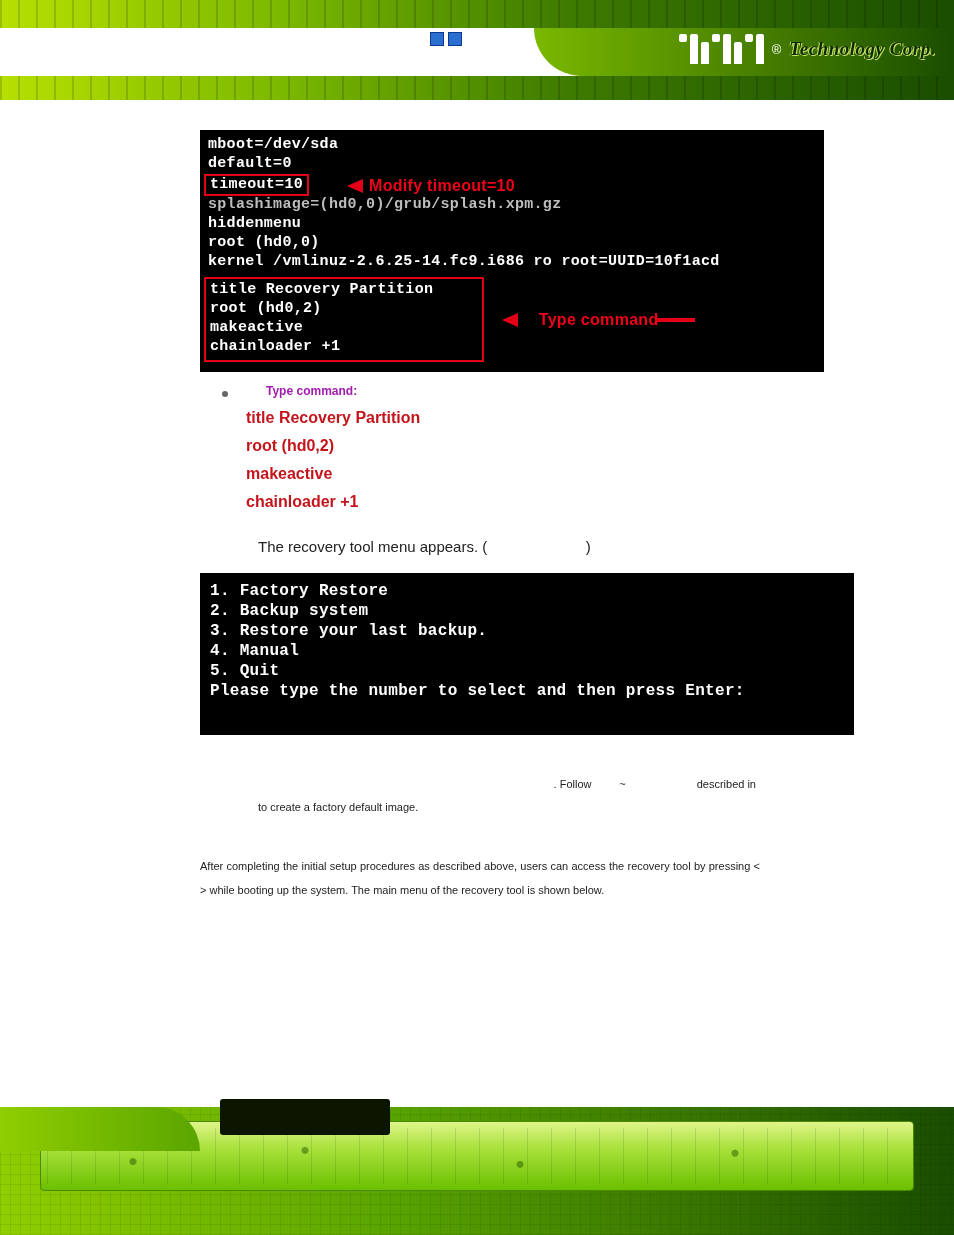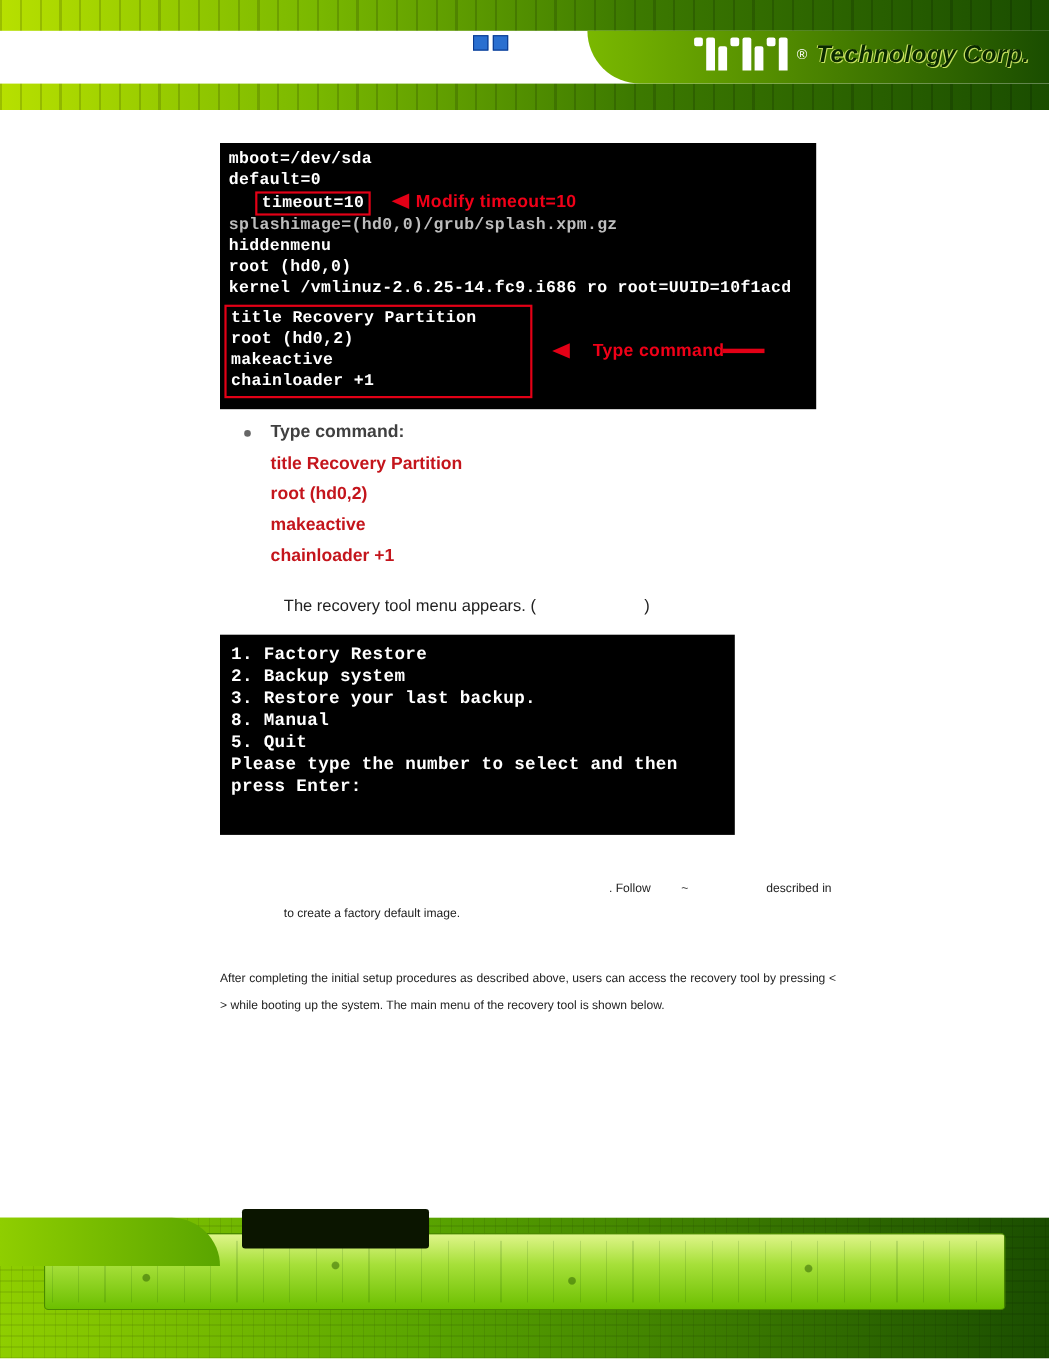--- a/index.html
+++ b/index.html
@@ -52,46 +52,46 @@
     display: flex; gap: 3px; align-items: flex-end;
   }
   .logo-bar {
     width: 8px; background: #fff;
     border-top-left-radius: 2px; border-top-right-radius: 2px;
   }
   .logo-bar.dot { height: 8px; margin-bottom: 22px; border-radius: 2px; }
   .logo-bar.tall { height: 30px; }
   .logo-bar.short { height: 22px; }
   .logo-text {
-    font-family: Liberation Sans, sans-serif;
+    font-family: Liberation Serif, serif;
     font-weight: bold; font-style: italic;
     color: #0a2a00;
     text-shadow: 1px 1px 0 #c7e060, -1px 0 0 #c7e060;
-    font-size: 22px;
+    font-size: 19px;
     letter-spacing: 0.5px;
     text-align: right;
   }
   .logo-r {
     color: #fff; font-size: 13px; margin: 0 2px;
   }
   .blue-sq {
     position: absolute; width: 14px; height: 14px; background: #2a6fd0;
     border: 1px solid #0a3a90;
   }
 
   
   .content {
     position: absolute;
     top: 130px; left: 200px;
     width: 560px;
   }
 
   
   .term1 {
-    width: 542px;
+    width: 624px;
     background: #000;
     color: #fff;
     font-family: "Courier New", monospace;
     font-size: 15px;
     font-weight: bold;
     line-height: 1.25;
     padding: 6px 8px 10px 8px;
     position: relative;
     letter-spacing: 0.3px;
   }
@@ -136,39 +136,39 @@
     display: flex;
     gap: 18px;
     margin: 12px 0 6px 22px;
     align-items: flex-start;
   }
   .bullet-dot {
     width: 6px; height: 6px; background: #666; border-radius: 50%;
     margin-top: 7px;
   }
   .bullet-label {
-    font-weight: bold; font-size: 16px; color: #404040;
+    font-weight: bold; font-size: 12px; color: #a21caf; margin-left: 20px;
   }
   .red-cmd-list {
     margin-left: 46px;
     color: #c4151c;
     font-weight: bold;
     font-size: 16px;
     line-height: 1.75;
   }
 
   .body-text {
     font-size: 15px;
     color: #222;
     margin: 22px 0 0 58px;
   }
 
   
   .term2 {
-    width: 468px;
+    width: 654px;
     background: #000;
     color: #fff;
     font-family: "Courier New", monospace;
     font-size: 16px;
     font-weight: bold;
     line-height: 1.25;
     padding: 8px 10px 34px 10px;
     margin-top: 18px;
     letter-spacing: 0.3px;
   }
@@ -257,21 +257,21 @@
     <span class="logo-r">®</span>
     <span class="logo-text">Technology Corp.</span>
   </div>
 </div>
 
 <div class="content">
 
   <div class="term1">
     <div>mboot=/dev/sda</div>
     <div>default=0</div>
-    <div style="display:flex; align-items:flex-start; gap:19px;margin-left:28px;">
+    <div style="display:flex; align-items:flex-end; gap:38px;">
       <span class="redbox">timeout=10</span>
       <span class="red-label red-arrow-l">Modify timeout=10</span>
     </div>
     <div class="dim">splashimage=(hd0,0)/grub/splash.xpm.gz</div>
     <div>hiddenmenu</div>
     <div>        root (hd0,0)</div>
     <div>        kernel /vmlinuz-2.6.25-14.fc9.i686 ro root=UUID=10f1acd</div>
     <div style="height:6px"></div>
     <div style="display:flex; align-items:center; gap:18px;">
       <div class="redbox-block">
@@ -300,21 +300,21 @@
   <div class="body-text">
     <span>The recovery tool menu appears. (</span>
     <span style="display:inline-block; width:90px;"></span>
     <span>)</span>
   </div>
 
   <div class="term2">
     <div>1. Factory Restore</div>
     <div>2. Backup system</div>
     <div>3. Restore your last backup.</div>
-    <div>8. Manual</div>
+    <div>4. Manual</div>
     <div>5. Quit</div>
     <div>Please type the number to select and then press Enter:</div>
   </div>
 
   <div class="para">
     <div style="text-align:right; padding-right:4px;">
       <span>. Follow</span>
       <span style="display:inline-block; width:56px; text-align:center;">~</span>
       <span style="display:inline-block; width:40px;"></span>
       <span>described in</span>

